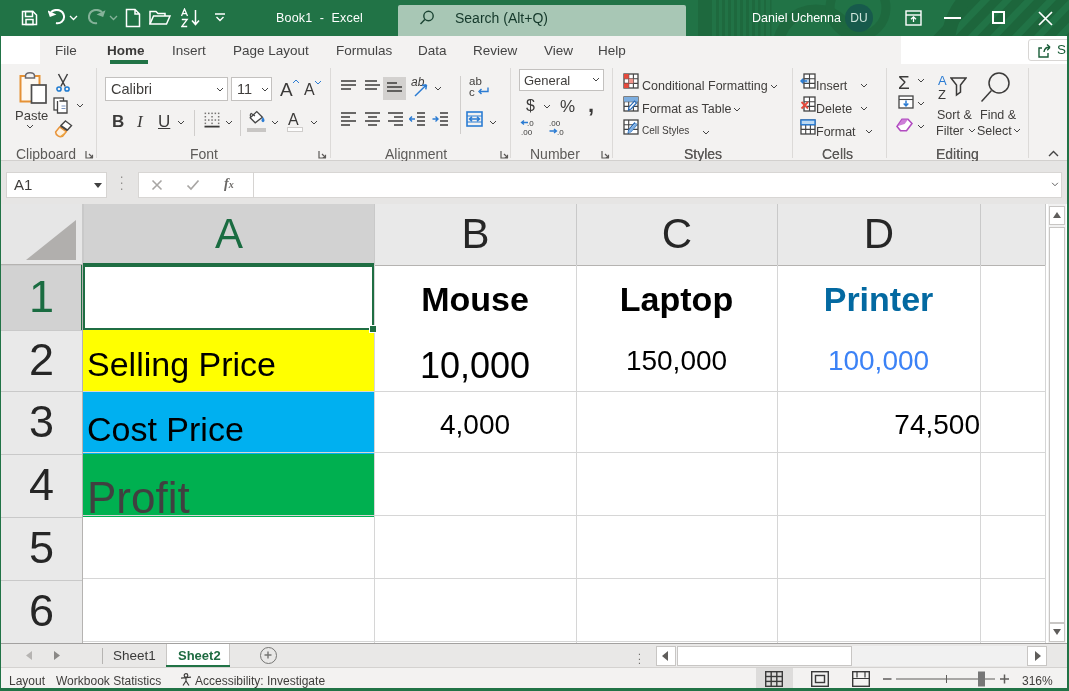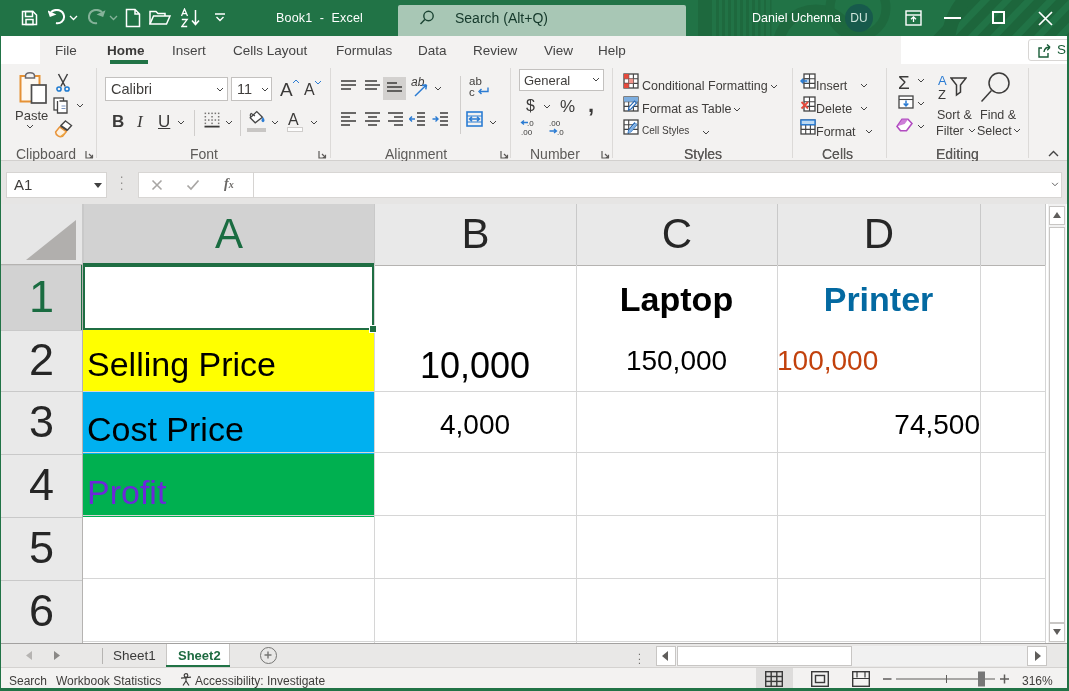--- a/index.html
+++ b/index.html
@@ -132,21 +132,21 @@
   <div class="abs" style="left:992px;top:11px;width:13px;height:13px;border:2px solid #fff"></div>
   <svg class="abs" style="left:1038px;top:11px" width="15" height="15" viewBox="0 0 15 15">
     <path d="M1 1 L14 14 M14 1 L1 14" stroke="#fff" stroke-width="1.7"></path>
   </svg>
 </div>
 
 <div class="abs" id="menubar">
   <div class="mtab" style="left:15px">File</div>
   <div class="mtab" style="left:67px;font-weight:bold;color:#3b3a39">Home</div>
   <div class="mtab" style="left:132px">Insert</div>
-  <div class="mtab" style="left:193px">Cells Layout</div>
+  <div class="mtab" style="left:193px">Page Layout</div>
   <div class="mtab" style="left:296px">Formulas</div>
   <div class="mtab" style="left:378px">Data</div>
   <div class="mtab" style="left:433px">Review</div>
   <div class="mtab" style="left:504px">View</div>
   <div class="mtab" style="left:558px">Help</div>
   <div class="abs" style="left:70px;top:24px;width:38px;height:4px;background:#217346"></div>
   <div class="abs" id="sharebtn">
     <svg class="abs" style="left:8px;top:3px" width="16" height="15" viewBox="0 0 16 15">
       <path d="M5 5 H2 V14 H11 V10" fill="none" stroke="#185c37" stroke-width="1.4"></path>
       <path d="M7 9 C7.5 5.5 10 4 13 4.3 M13 4.3 L10 1.5 M13 4.3 L10.2 7.3" fill="none" stroke="#185c37" stroke-width="1.4"></path>
@@ -550,28 +550,29 @@
       <line x1="897.5" y1="0" x2="897.5" y2="378"></line>
       <line x1="962.5" y1="0" x2="962.5" y2="378"></line>
       <line x1="0" y1="126.5" x2="963" y2="126.5"></line>
       <line x1="0" y1="187.5" x2="963" y2="187.5"></line>
       <line x1="0" y1="250.5" x2="963" y2="250.5"></line>
       <line x1="0" y1="313.5" x2="963" y2="313.5"></line>
       <line x1="0" y1="376.5" x2="963" y2="376.5"></line>
     </g>
   </svg>
 
+  <div class="cell" style="left:374px;top:76px;width:202px;font-size:34px;font-weight:bold;color:#000;text-align:center">Mouse</div>
   <div class="cell" style="left:576px;top:76px;width:201px;font-size:34px;font-weight:bold;color:#000;text-align:center">Laptop</div>
   <div class="cell" style="left:777px;top:76px;width:203px;font-size:34px;font-weight:bold;color:#0369a1;text-align:center">Printer</div>
   <div class="cell" style="left:87px;top:141px;font-size:34px;color:#000">Selling Price</div>
   <div class="cell" style="left:87px;top:206px;font-size:34px;color:#000">Cost Price</div>
-  <div class="cell" style="left:87px;top:269px;font-size:34px;color:#6d28d9">Profit</div>
+  <div class="cell" style="left:87px;top:269px;font-size:44px;color:#404040">Profit</div>
   <div class="cell" style="left:374px;top:141px;width:202px;font-size:36px;color:#000;text-align:center">10,000</div>
   <div class="cell" style="left:576px;top:141px;width:201px;font-size:28px;color:#000;text-align:center">150,000</div>
-  <div class="cell" style="left:777px;top:141px;width:203px;font-size:28px;color:#c2410c;">100,000</div>
+  <div class="cell" style="left:777px;top:141px;width:203px;font-size:28px;color:#3b82f6;text-align:center">100,000</div>
   <div class="cell" style="left:374px;top:205px;width:202px;font-size:28px;color:#000;text-align:center">4,000</div>
   <div class="cell" style="left:777px;top:205px;width:203px;font-size:28px;color:#000;text-align:right">74,500</div>
 
   <div class="abs" style="left:83px;top:61px;width:291px;height:65px;border:2px solid #1f6e43"></div>
   <div class="abs" style="left:369px;top:121px;width:8px;height:8px;background:#1f6e43;border:1px solid #fff"></div>
 
   <div class="abs" style="left:1048px;top:0;width:18px;height:439px;background:#f1f1f1">
     <div class="abs" style="left:1px;top:2px;width:16px;height:19px;background:#fff;border:1px solid #c8c6c4">
       <svg width="14" height="17">
             <polygon points="7,5 11,11 3,11" fill="#5f5d5b"></polygon>
@@ -612,21 +613,21 @@
     <div class="abs" style="left:21px;top:0;width:175px;height:20px;background:#fff;border:1px solid #c8c6c4"></div>
     <div class="abs" style="left:371px;top:0;width:20px;height:20px;background:#fff;border:1px solid #c8c6c4">
       <svg width="18" height="18">
             <polygon points="7,4 7,14 13,9" fill="#5f5d5b"></polygon>
           </svg>
     </div>
   </div>
 </div>
 
 <div class="abs" id="status">
-  <div class="stext" style="left:9px">Search</div>
+  <div class="stext" style="left:9px">Layout</div>
   <div class="stext" style="left:56px">Workbook Statistics</div>
   <svg class="abs" style="left:179px;top:5px" width="14" height="14" viewBox="0 0 14 14">
     <circle cx="7" cy="2.4" r="1.8" fill="none" stroke="#3f3d3b" stroke-width="1.2"></circle>
     <path d="M2 5.2 L12 4.2 M7 5 L7 8 M7 8 L4 12.5 M7 8 L10 12.5" fill="none" stroke="#3f3d3b" stroke-width="1.2"></path>
   </svg>
   <div class="stext" style="left:195px">Accessibility: Investigate</div>
 
   <div class="abs" style="left:756px;top:0;width:37px;height:22px;background:#dddcdb"></div>
   <svg class="abs" style="left:764px;top:2px" width="110" height="19">
     <g fill="none" stroke="#3a3a3a" stroke-width="1.4">

